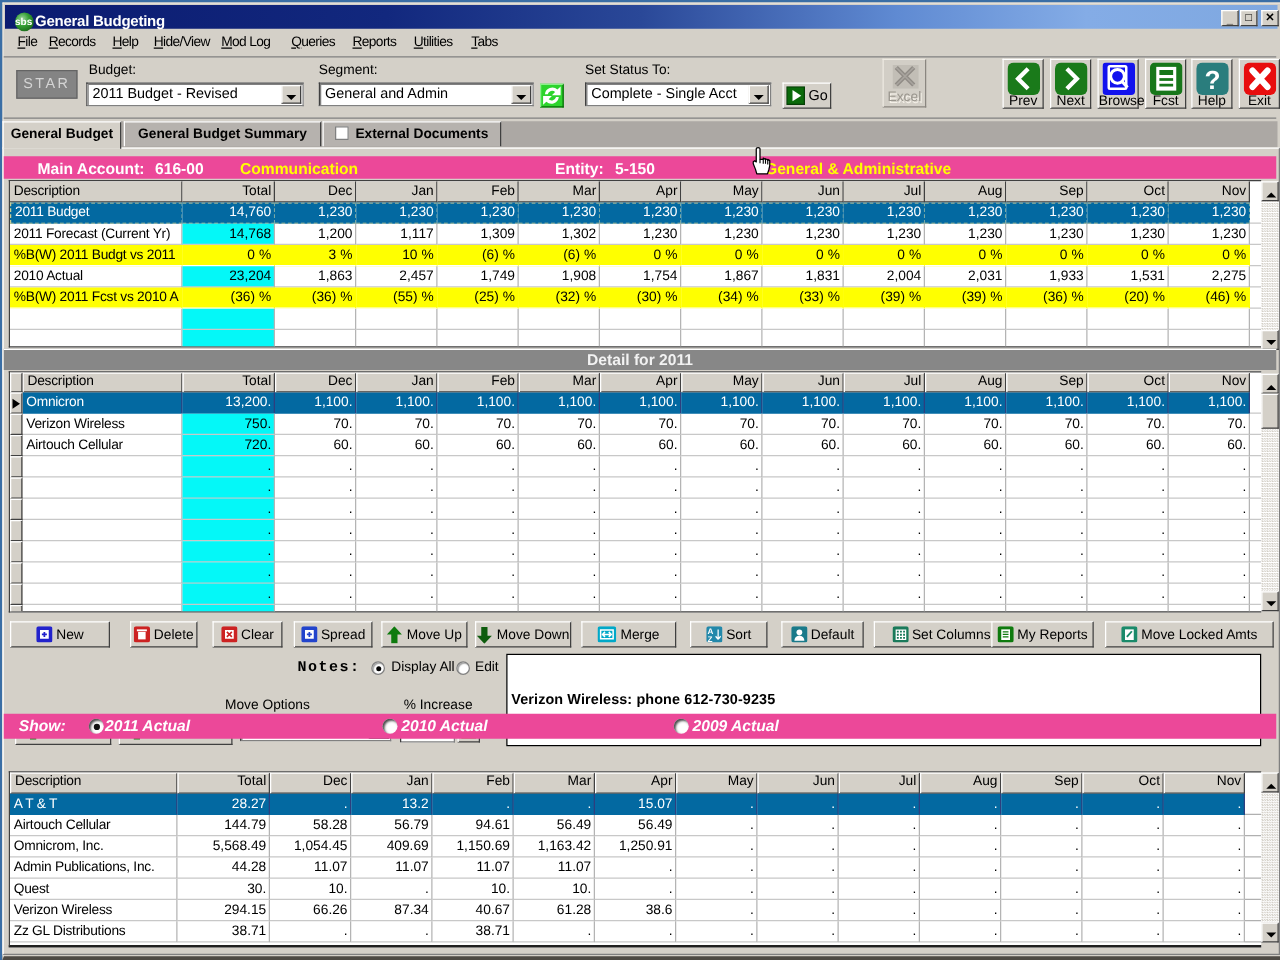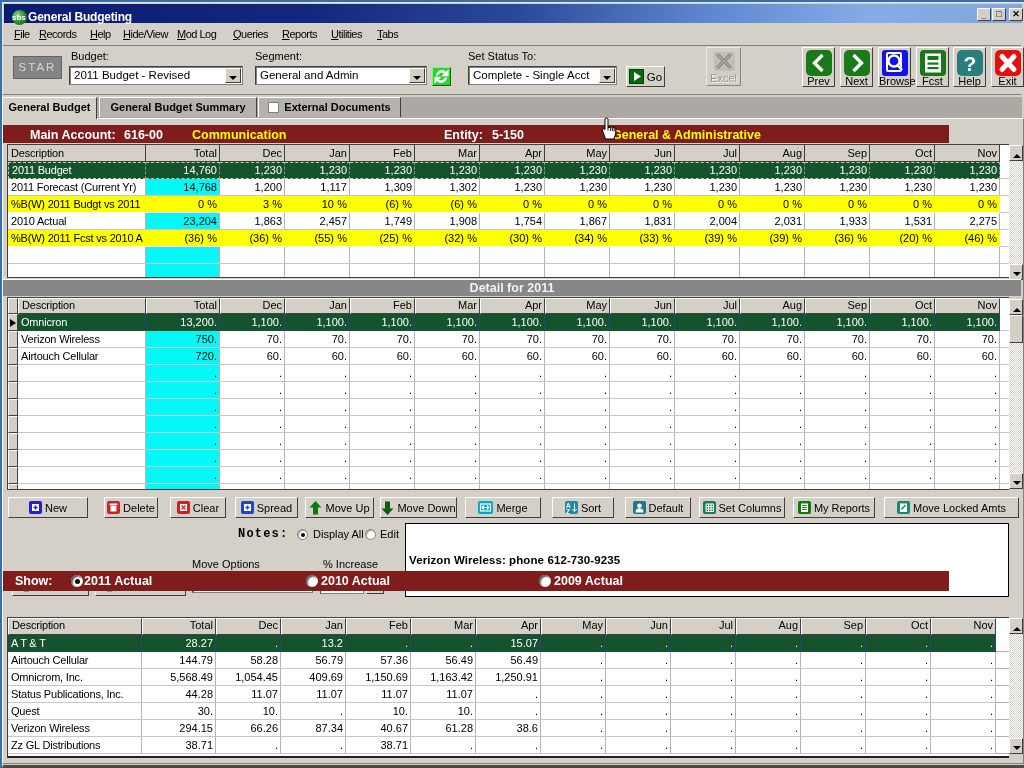--- a/index.html
+++ b/index.html
@@ -29,21 +29,21 @@
 .navbtn { top:47px; width:33px; height:40px; background:#D4D0C8;
   border-top:1px solid #fff; border-left:1px solid #fff; border-right:1px solid #404040; border-bottom:1px solid #404040;
   text-align:center; font-size:11px; }
 .navbtn svg { display:block; margin:2px auto 0; }
 .navbtn .lb { display:block; margin-top:-1px; }
 .tab { top:97px; height:20px; background:#b6b2ae; font-weight:bold; text-align:center;
   border-top:1px solid #fff; border-left:1px solid #fff; border-right:1px solid #404040; line-height:19px; font-size:11px; }
 .tab.on { height:22px; z-index:3; background:#D4D0C8; }
 #panel { left:2px; top:118px; width:1022px; height:646px;
   border-top:1px solid #fff; border-left:1px solid #fff; border-right:1px solid #808080; border-bottom:1px solid #808080; background:#D4D0C8; }
-.navybar { left:3px; width:946px; background:#7f1d1d; color:#fff; font-weight:bold; font-size:12.5px; }
+.navybar { left:3px; width:1018px; background:#ec4899; color:#fff; font-weight:bold; font-size:12.5px; }
 .navybar .y { color:#ffff00; }
 .navybar span { position:absolute; top:3px; }
 .grid { background:#fff; border:1px solid #404040; border-right:0; overflow:hidden; width:1002px; left:7px; }
 .gb2 { border-bottom-width:2px; border-bottom-color:#202020; }
 .g3grid .cell { border-right-color:#a2a2a2; border-bottom-color:#b0b0b0; }
 .g3grid .row:after { border-bottom-color:#b0b0b0; }
 .g3grid .hrow .cell { border-right-color:#404040; border-bottom-color:#404040; }
 .g3grid .rsel .cell { border-right-color:#2e3e7e; border-bottom-color:transparent; }
 .row { display:flex; height:17px; }
 .row:after { content:""; flex:1; border-bottom:1px solid #c8c8c8; }
@@ -51,21 +51,21 @@
 .row .cell { border-right:1px solid #b4b4b4; border-bottom:1px solid #c8c8c8; line-height:16px; overflow:hidden; white-space:nowrap; flex:none; }
 .cd { padding-left:3px; text-align:left; letter-spacing:-0.2px; }
 .cn { padding-right:2px; text-align:right; }
 .hrow { height:17px; }
 .hrow .cell { background:#D4D0C8; border-right:1px solid #404040; border-bottom:1px solid #404040; }
 .g3h .cell { border-top:1px solid #fff; border-left:1px solid #fff; border-right:1px solid #404040; border-bottom:1px solid #404040; line-height:13px; }
 .g2h { height:16px; }
 .g2h .ch { height:16px; }
 .rsel { color:#fff; }
 .rsel .cell, .rsel.row { background:transparent; }
-.rsel .cell { background:#14532d; }
+.rsel .cell { background:#0369a1; }
 .rsel .cell { border-right:1px solid #2e3e7e; border-bottom-color:transparent; }
 .g1sel .cell { border-top:1px dashed #cace96; border-bottom:1px dashed #cace96 !important; line-height:14px; }
 .g1sel .cd { border-left:1px dashed #cace96; }
 .g1sel .cell { border-right:1px dashed rgba(216,220,170,0.55); }
 .ryel .cell { background:#ffff00; }
 .ryel .cell { border-right-color:#ffff00; border-bottom-color:#ffffff; }
 .tc { background:#04f8f8; }
 .ps { display:inline-block; width:13px; text-align:right; }
 .ch { width:10px; flex:none; background:#D4D0C8; border-top:1px solid #fff; border-left:1px solid #fff;
   border-right:1px solid #404040; border-bottom:1px solid #404040; position:relative; }
@@ -587,21 +587,21 @@
       <rect width="13" height="13" rx="2" fill="#2288aa"></rect>
       <text x="1" y="6.5" font-size="6.5" fill="#fff" font-weight="bold" font-family="Liberation Sans">A</text>
       <text x="1" y="12.5" font-size="6.5" fill="#fff" font-weight="bold" font-family="Liberation Sans">Z</text>
       <path d="M9.5 2.5 v8 M9.5 10.5 l-2 -2.5 M9.5 10.5 l2 -2.5" stroke="#fff" fill="none"></path>
     </svg>Sort</div>
 <div class="btn" style="left:625px;width:66px;"><svg width="13" height="13">
       <rect width="13" height="13" rx="2" fill="#1a7a8a"></rect>
       <circle cx="6.5" cy="4.8" r="2.3" fill="#fff"></circle>
       <path d="M2.5 11.5 a4 4.2 0 0 1 8 0 Z" fill="#fff"></path>
     </svg>Default</div>
-<div class="btn" style="left:699px;width:86px;"><svg width="13" height="13">
+<div class="btn" style="left:699px;width:108px;"><svg width="13" height="13">
       <rect width="13" height="13" rx="2" fill="#1a7a5a"></rect>
       <g stroke="#fff" stroke-width="1" fill="none">
         <path d="M3 3 h7.5 v7.5 h-7.5 Z M3 5.5 h7.5 M3 8 h7.5 M5.5 3 v7.5 M8 3 v7.5"></path>
       </g>
     </svg>Set Columns</div>
 <div class="btn" style="left:793px;width:82px;"><svg width="13" height="13">
       <rect width="13" height="13" rx="2" fill="#0e7a0e"></rect>
       <rect x="3" y="2.5" width="7" height="8.5" fill="#fff"></rect>
       <path d="M4.2 4.5 h4.6 M4.2 6.5 h4.6 M4.2 8.5 h4.6" stroke="#0e7a0e" stroke-width="0.9"></path>
     </svg>My Reports</div>
@@ -613,21 +613,21 @@
 
 <div class="lbl" style="left:238px;top:527px;font-weight:bold;letter-spacing:1.2px;font-family:'Liberation Mono',monospace;font-size:12px;">Notes:</div>
 <div class="a radio on" style="left:297px;top:529px;"></div>
 <div class="lbl" style="left:313px;top:528px;">Display All</div>
 <div class="a radio" style="left:365px;top:529px;"></div>
 <div class="lbl" style="left:380px;top:528px;">Edit</div>
 <div class="a" style="left:405px;top:523px;width:604px;height:74px;background:#fff;border:1px solid #000;font-weight:bold;font-size:11.5px;letter-spacing:0.1px;">
   <div style="position:absolute;left:3px;top:30px;">Verizon Wireless: phone 612-730-9235</div>
   <div style="position:absolute;left:3px;top:55px;">Airtouch Cellular: phone 952-832-8325</div>
 </div>
-<div class="lbl" style="left:192px;top:558px;">Move Options</div>
+<div class="lbl" style="left:180px;top:558px;">Move Options</div>
 <div class="combo" style="left:192px;top:574px;width:121px;">Move As Is<span class="arr"></span></div>
 <div class="lbl" style="left:323px;top:558px;">% Increase</div>
 <div class="a" style="left:320px;top:574px;width:44px;height:20px;background:#fff;border:1px solid #808080;border-top-color:#404040;border-left-color:#404040;line-height:17px;padding-left:16px;">0.00</div>
 <div class="a" style="left:366px;top:574px;width:18px;height:20px;background:#D4D0C8;border-top:1px solid #fff;border-left:1px solid #fff;border-right:1px solid #404040;border-bottom:1px solid #404040;">
   <svg style="position:absolute;left:2px;top:2px;" width="12" height="14" viewBox="0 0 12 14">
       <rect width="12" height="14" fill="#8a8a2a"></rect>
       <rect x="1.5" y="1.5" width="9" height="3" fill="#e8e8d0"></rect>
       <g fill="#e8e8d0">
         <rect x="1.5" y="6" width="2.2" height="2.2"></rect>
         <rect x="4.9" y="6" width="2.2" height="2.2"></rect>
@@ -637,21 +637,21 @@
         <rect x="8.3" y="9.5" width="2.2" height="2.2"></rect>
       </g>
     </svg>
 </div>
 <div class="btn" style="left:12px;top:574px;width:77px;height:22px;"><svg width="13" height="14" viewBox="0 0 13 14">
       <path d="M6.5 0 L12.5 6.5 L9 6.5 L9 13.5 L4 13.5 L4 6.5 L0.5 6.5 Z" fill="#0e7a0e"></path>
     </svg>Move Up</div>
 <div class="btn" style="left:95px;top:574px;width:91px;height:22px;"><svg width="13" height="14" viewBox="0 0 13 14">
       <path d="M6.5 0 L12.5 6.5 L9 6.5 L9 13.5 L4 13.5 L4 6.5 L0.5 6.5 Z" fill="#0e7a0e"></path>
     </svg>Move All Up</div>
-<div class="a navybar" style="top:571px;height:20px;">
+<div class="a navybar" style="top:571px;height:20px;font-style:italic;">
   <span style="left:12px;">Show:</span>
   <div class="a nradio on" style="left:68px;top:4px;"></div>
     <span style="left:81px;">2011 Actual</span>
   <div class="a nradio" style="left:303px;top:4px;"></div>
     <span style="left:318px;">2010 Actual</span>
   <div class="a nradio" style="left:536px;top:4px;"></div>
     <span style="left:551px;">2009 Actual</span>
 </div>
 <div class="a grid gb2 g3grid" style="top:617px;height:141px;">
     <div class="row hrow g3h">
@@ -684,21 +684,21 @@
       <div class="cell cn" style="width:65px">.</div>
       <div class="cell cn" style="width:65px">.</div>
       <div class="cell cn" style="width:65px">.</div>
       <div class="cell cn" style="width:65px">.</div>
     </div>
     <div class="row rw">
       <div class="cell cd" style="width:134px">Airtouch Cellular</div>
       <div class="cell cn" style="width:74px">144.79</div>
       <div class="cell cn" style="width:65px">58.28</div>
       <div class="cell cn" style="width:65px">56.79</div>
-      <div class="cell cn" style="width:65px">57.36</div>
+      <div class="cell cn" style="width:65px">94.61</div>
       <div class="cell cn" style="width:65px">56.49</div>
       <div class="cell cn" style="width:65px">56.49</div>
       <div class="cell cn" style="width:65px">.</div>
       <div class="cell cn" style="width:65px">.</div>
       <div class="cell cn" style="width:65px">.</div>
       <div class="cell cn" style="width:65px">.</div>
       <div class="cell cn" style="width:65px">.</div>
       <div class="cell cn" style="width:65px">.</div>
       <div class="cell cn" style="width:65px">.</div>
     </div>
@@ -712,21 +712,21 @@
       <div class="cell cn" style="width:65px">1,250.91</div>
       <div class="cell cn" style="width:65px">.</div>
       <div class="cell cn" style="width:65px">.</div>
       <div class="cell cn" style="width:65px">.</div>
       <div class="cell cn" style="width:65px">.</div>
       <div class="cell cn" style="width:65px">.</div>
       <div class="cell cn" style="width:65px">.</div>
       <div class="cell cn" style="width:65px">.</div>
     </div>
     <div class="row rw">
-      <div class="cell cd" style="width:134px">Status Publications, Inc.</div>
+      <div class="cell cd" style="width:134px">Admin Publications, Inc.</div>
       <div class="cell cn" style="width:74px">44.28</div>
       <div class="cell cn" style="width:65px">11.07</div>
       <div class="cell cn" style="width:65px">11.07</div>
       <div class="cell cn" style="width:65px">11.07</div>
       <div class="cell cn" style="width:65px">11.07</div>
       <div class="cell cn" style="width:65px">.</div>
       <div class="cell cn" style="width:65px">.</div>
       <div class="cell cn" style="width:65px">.</div>
       <div class="cell cn" style="width:65px">.</div>
       <div class="cell cn" style="width:65px">.</div>

